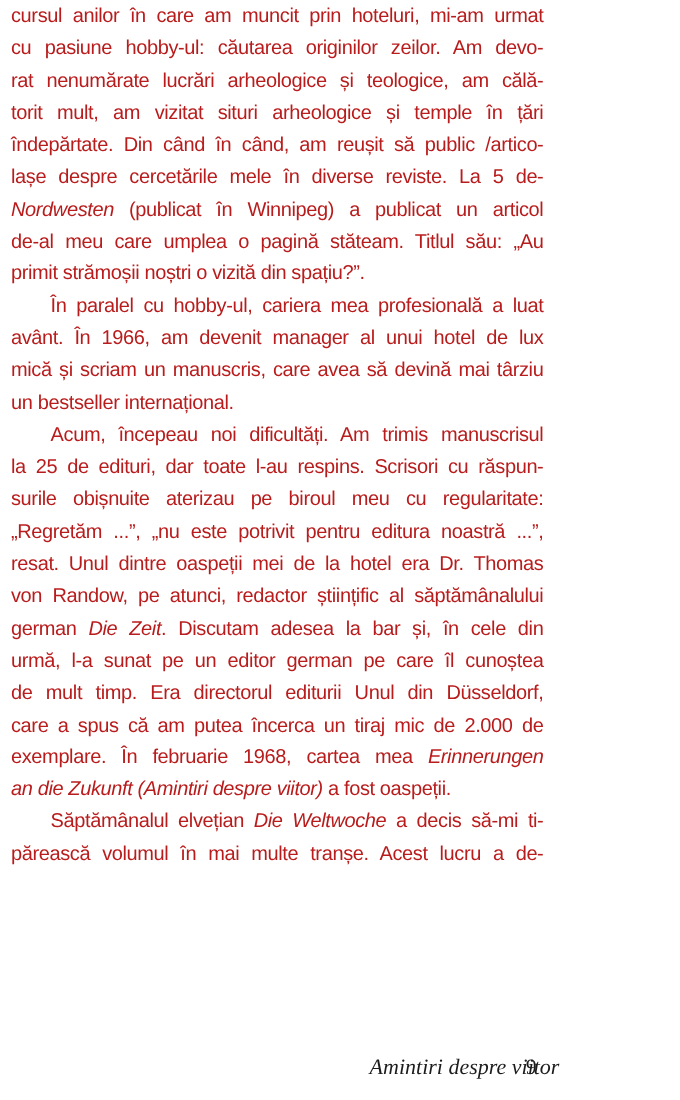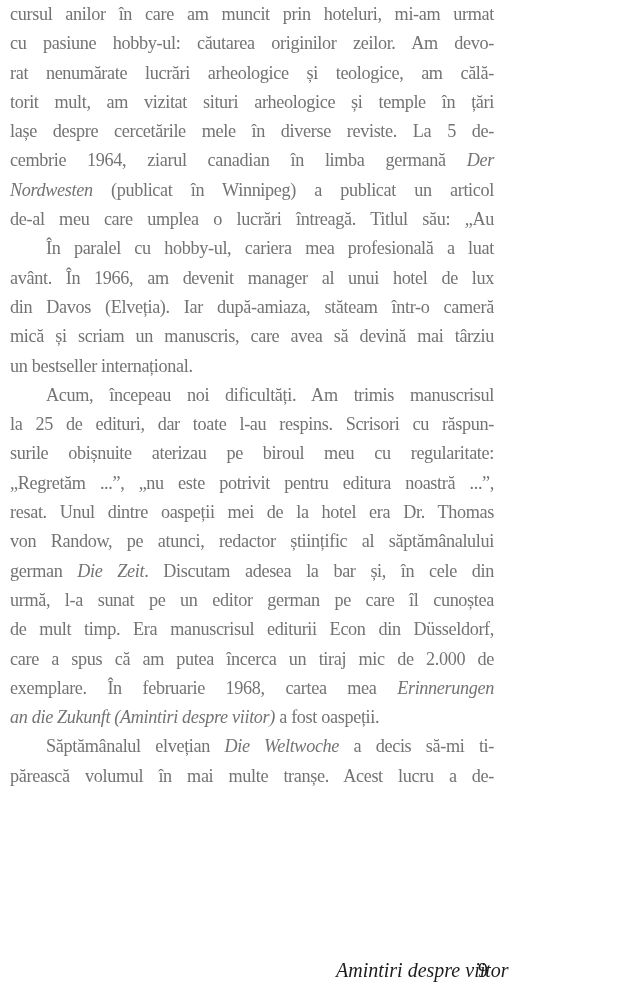--- a/index.html
+++ b/index.html
@@ -1,20 +1,20 @@
 <!DOCTYPE html>
 <html><head>
   <meta charset="utf-8">
   <style>
     html, body { margin: 0; padding: 0; background: #ffffff; }
     body { width: 618px; height: 1000px; overflow: hidden; position: relative; }
     .page {
       position: absolute; left: 10px; top: 0px; width: 484px;
-      font-family: Liberation Serif, serif;
-      font-size: 18.2px; line-height: 29.3px; color: #737373;
+      font-family: Liberation Sans, sans-serif;
+      font-size: 18.2px; line-height: 29.3px; color: #b91c1c;
       letter-spacing: -0.35px;
     }
     .line { display: block; height: 29.3px; white-space: nowrap; text-align: justify; text-align-last: justify; }
     .line.last { text-align-last: left; }
     .line.indent { padding-left: 36px; }
     em { font-style: italic; }
     .footer {
       position: absolute; top: 953px; left: 0; width: 618px; height: 32px;
       font-family: "Liberation Serif", "DejaVu Serif", serif; font-size: 20px; color: #1c1c1c;
     }
@@ -22,38 +22,38 @@
     .footer .num { position: absolute; left: 478px; top: 6px; }
   </style>
 </head>
 <body>
 
 <div class="page" id="body">
     <span class="line"><span>cursul anilor în care am muncit prin hoteluri, mi-am urmat</span></span>
     <span class="line"><span>cu pasiune hobby-ul: căutarea originilor zeilor. Am devo-</span></span>
     <span class="line"><span>rat nenumărate lucrări arheologice și teologice, am călă-</span></span>
     <span class="line"><span>torit mult, am vizitat situri arheologice și temple în țări</span></span>
+    <span class="line"><span>îndepărtate. Din când în când, am reușit să public /artico-</span></span>
     <span class="line"><span>lașe despre cercetările mele în diverse reviste. La 5 de-</span></span>
-    <span class="line"><span>cembrie 1964, ziarul canadian în limba germană </span><em>Der</em></span>
     <span class="line"><em>Nordwesten</em><span>  (publicat în Winnipeg) a publicat un articol</span></span>
-    <span class="line"><span>de-al meu care umplea o lucrări întreagă. Titlul său: „Au</span></span>
+    <span class="line"><span>de-al meu care umplea o pagină stăteam. Titlul său: „Au</span></span>
+    <span class="line last"><span>primit strămoșii noștri o vizită din spațiu?”.</span></span>
     <span class="line indent"><span>În paralel cu hobby-ul, cariera mea profesională a luat</span></span>
     <span class="line"><span>avânt. În 1966, am devenit manager al unui hotel de lux</span></span>
-    <span class="line"><span>din Davos (Elveția). Iar după-amiaza, stăteam într-o cameră</span></span>
     <span class="line"><span>mică și scriam un manuscris, care avea să devină mai târziu</span></span>
     <span class="line last"><span>un bestseller internațional.</span></span>
     <span class="line indent"><span>Acum, începeau noi dificultăți. Am trimis manuscrisul</span></span>
     <span class="line"><span>la 25 de edituri, dar toate l-au respins. Scrisori cu răspun-</span></span>
     <span class="line"><span>surile obișnuite aterizau pe biroul meu cu regularitate:</span></span>
     <span class="line"><span>„Regretăm ...”, „nu este potrivit pentru editura noastră ...”,</span></span>
     <span class="line"><span>resat. Unul dintre oaspeții mei de la hotel era Dr. Thomas</span></span>
     <span class="line"><span>von Randow, pe atunci, redactor științific al săptămânalului</span></span>
     <span class="line"><span>german </span><em>Die Zeit</em><span>. Discutam adesea la bar și, în cele din</span></span>
     <span class="line"><span>urmă,  l-a sunat pe un editor german pe care îl cunoștea</span></span>
-    <span class="line"><span>de mult timp. Era manuscrisul editurii Econ din Düsseldorf,</span></span>
+    <span class="line"><span>de mult timp. Era directorul editurii Unul din Düsseldorf,</span></span>
     <span class="line"><span>care a spus că am putea încerca un tiraj mic de 2.000 de</span></span>
     <span class="line"><span>exemplare. În februarie 1968, cartea mea </span><em>Erinnerungen</em></span>
     <span class="line last"><em>an die Zukunft (Amintiri despre viitor)</em><span> a fost oaspeții.</span></span>
     <span class="line indent"><span>Săptămânalul elvețian </span><em>Die Weltwoche</em><span> a decis să-mi ti-</span></span>
     <span class="line"><span>părească volumul în mai multe tranșe. Acest lucru a de-</span></span>
   </div>
 
 <div class="footer">
   <span class="title">Amintiri despre viitor</span>
   <span class="num">9</span>

